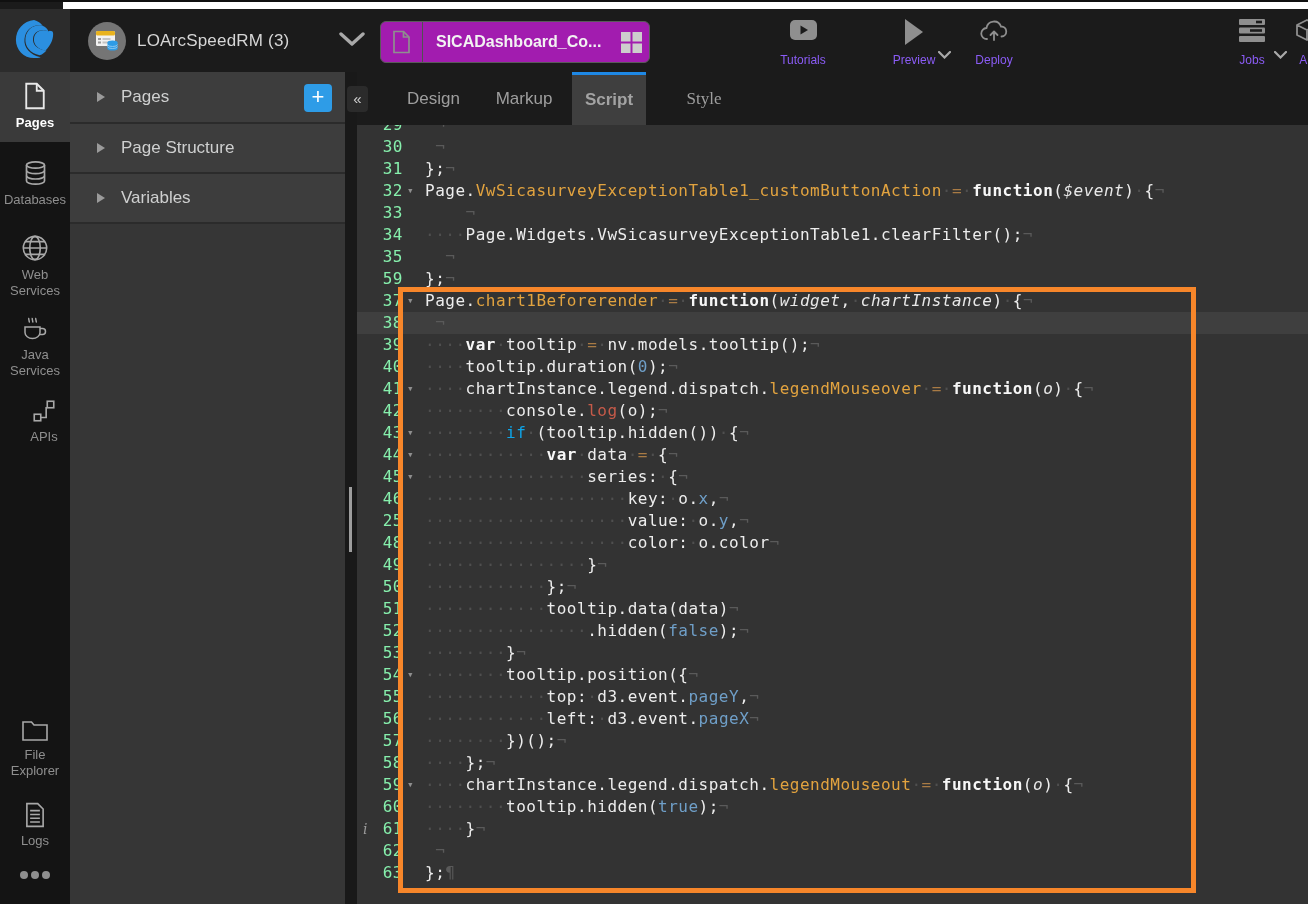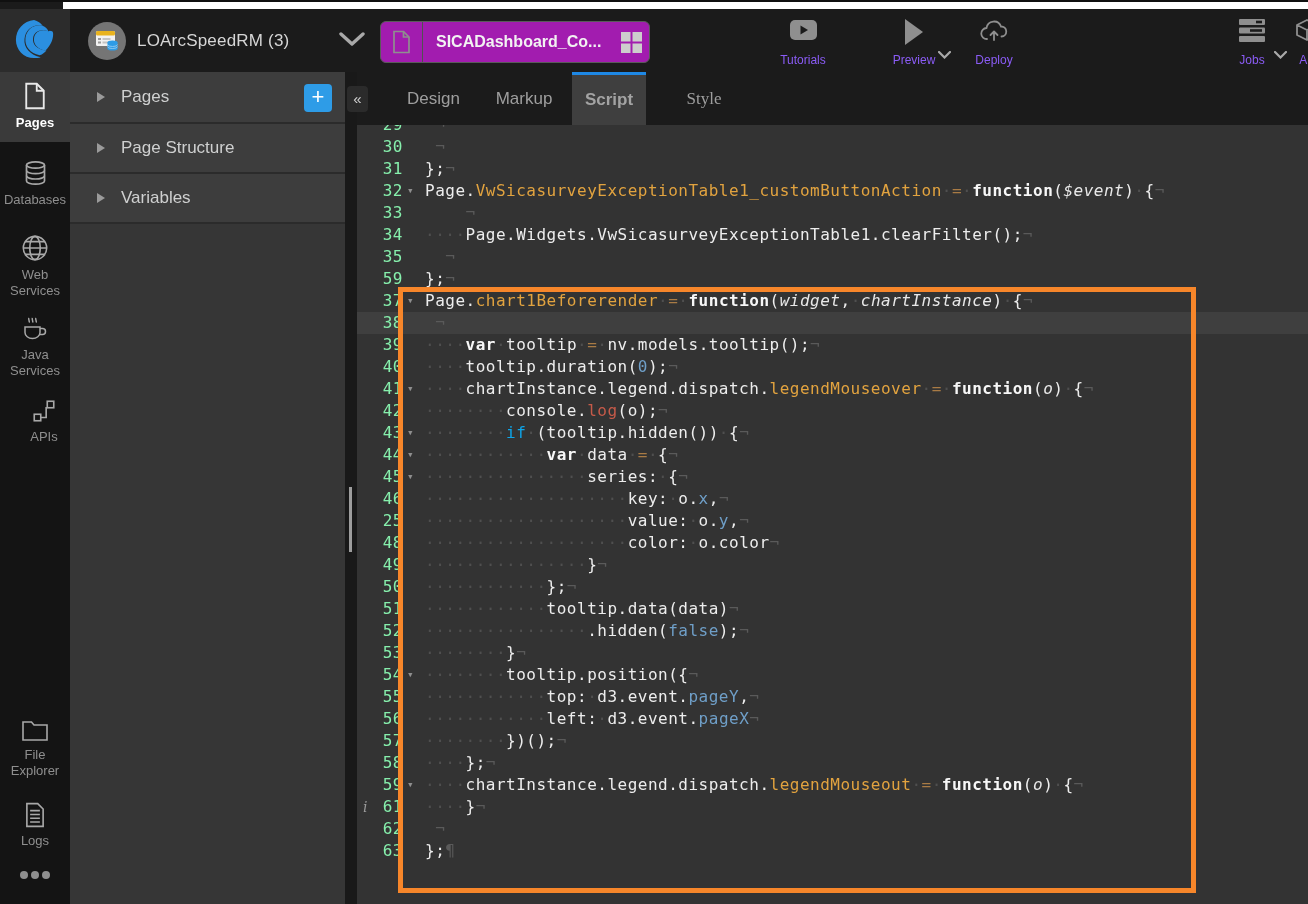--- a/index.html
+++ b/index.html
@@ -351,20 +351,21 @@
           <div class="crow"><span class="g"><span class="num">50</span></span><span class="ctext"><span class="tk-sp">············</span><span class="tk-d">};</span><span class="eol">¬</span></span></div>
           <div class="crow"><span class="g"><span class="num">51</span></span><span class="ctext"><span class="tk-sp">············</span><span class="tk-d">tooltip.data(data)</span><span class="eol">¬</span></span></div>
           <div class="crow"><span class="g"><span class="num">52</span></span><span class="ctext"><span class="tk-sp">················</span><span class="tk-d">.hidden(</span><span class="tk-b">false</span><span class="tk-d">);</span><span class="eol">¬</span></span></div>
           <div class="crow"><span class="g"><span class="num">53</span></span><span class="ctext"><span class="tk-sp">········</span><span class="tk-d">}</span><span class="eol">¬</span></span></div>
           <div class="crow"><span class="g"><span class="num">54</span><span class="fold">▾</span></span><span class="ctext"><span class="tk-sp">········</span><span class="tk-d">tooltip.position({</span><span class="eol">¬</span></span></div>
           <div class="crow"><span class="g"><span class="num">55</span></span><span class="ctext"><span class="tk-sp">············</span><span class="tk-d">top:</span><span class="tk-sp">·</span><span class="tk-d">d3.event.</span><span class="tk-b">pageY</span><span class="tk-d">,</span><span class="eol">¬</span></span></div>
           <div class="crow"><span class="g"><span class="num">56</span></span><span class="ctext"><span class="tk-sp">············</span><span class="tk-d">left:</span><span class="tk-sp">·</span><span class="tk-d">d3.event.</span><span class="tk-b">pageX</span><span class="eol">¬</span></span></div>
           <div class="crow"><span class="g"><span class="num">57</span></span><span class="ctext"><span class="tk-sp">········</span><span class="tk-d">})();</span><span class="eol">¬</span></span></div>
           <div class="crow"><span class="g"><span class="num">58</span></span><span class="ctext"><span class="tk-sp">····</span><span class="tk-d">};</span><span class="eol">¬</span></span></div>
           <div class="crow"><span class="g"><span class="num">59</span><span class="fold">▾</span></span><span class="ctext"><span class="tk-sp">····</span><span class="tk-d">chartInstance.legend.dispatch.</span><span class="tk-fn">legendMouseout</span><span class="tk-sp">·</span><span class="tk-eq">=</span><span class="tk-sp">·</span><span class="tk-kw">function</span><span class="tk-d">(</span><span class="tk-par">o</span><span class="tk-d">)</span><span class="tk-sp">·</span><span class="tk-d">{</span><span class="eol">¬</span></span></div>
+          <div class="crow"><span class="g"><span class="num">60</span></span><span class="ctext"><span class="tk-sp">········</span><span class="tk-d">tooltip.hidden(</span><span class="tk-b">true</span><span class="tk-d">);</span><span class="eol">¬</span></span></div>
           <div class="crow"><span class="g"><span class="ginfo">i</span><span class="num">61</span></span><span class="ctext"><span class="tk-sp">····</span><span class="tk-d">}</span><span class="eol">¬</span></span></div>
           <div class="crow"><span class="g"><span class="num">62</span></span><span class="ctext"><span class="tk-w"> </span><span class="eol">¬</span></span></div>
           <div class="crow"><span class="g"><span class="num">63</span></span><span class="ctext"><span class="tk-d">};</span><span class="eol">¶</span></span></div>
         </div>
       <div class="orange-box"></div>
     </div>
   </div>
 </div>
 
 </body></html>

